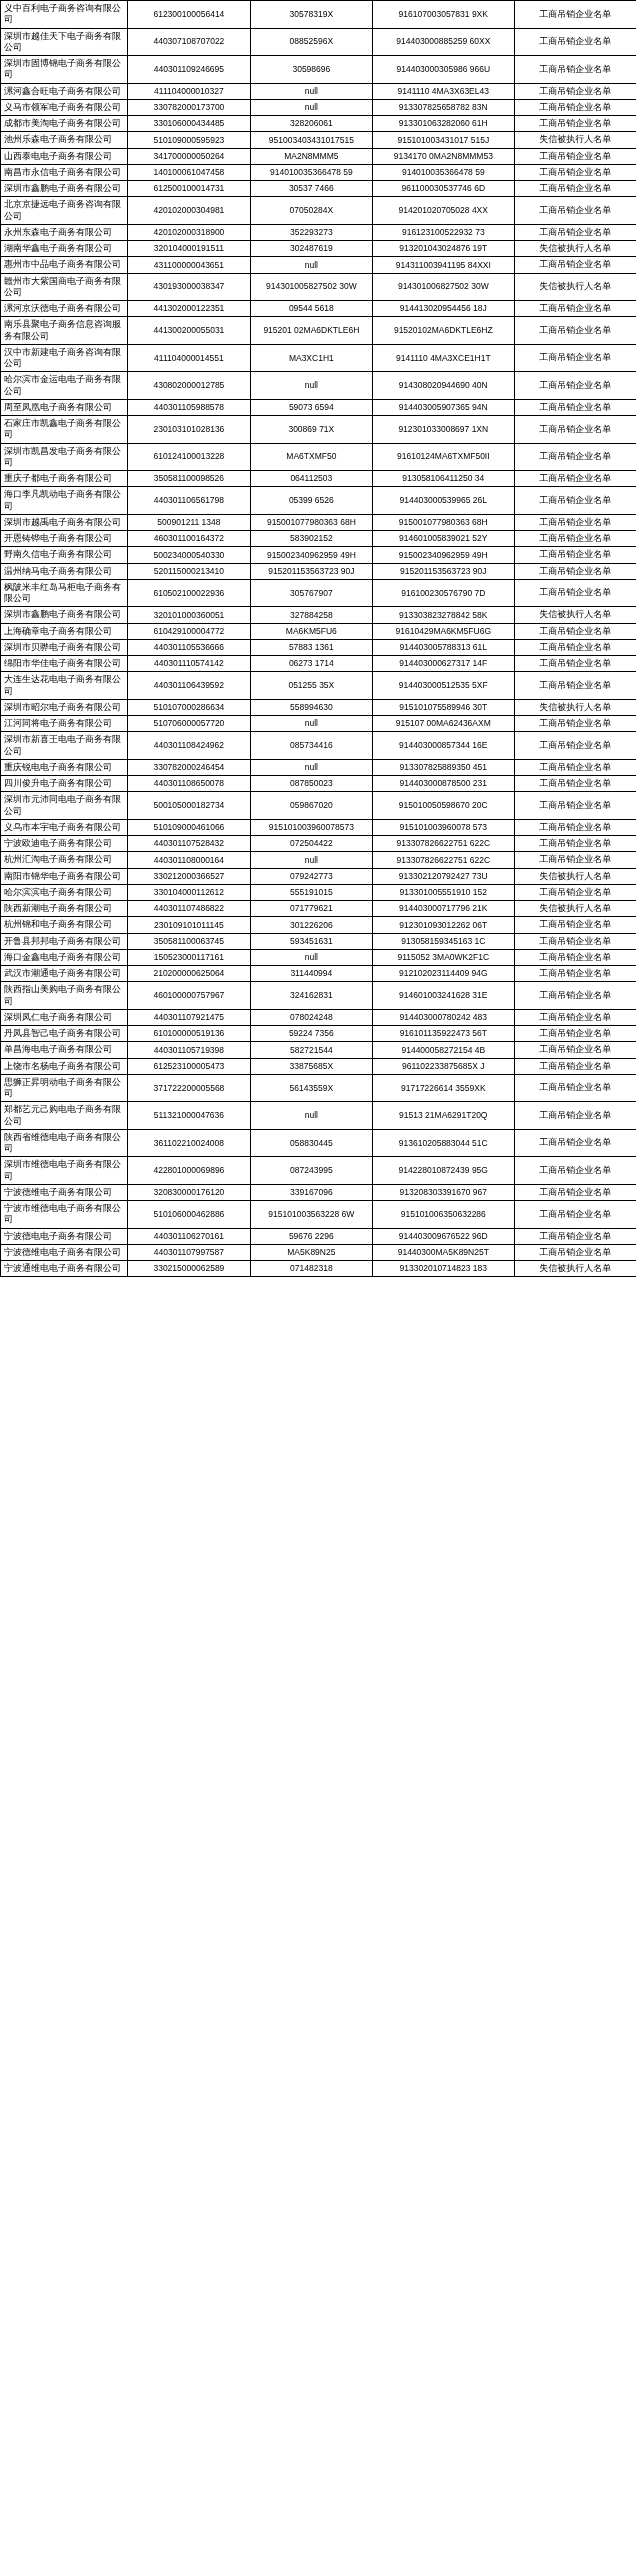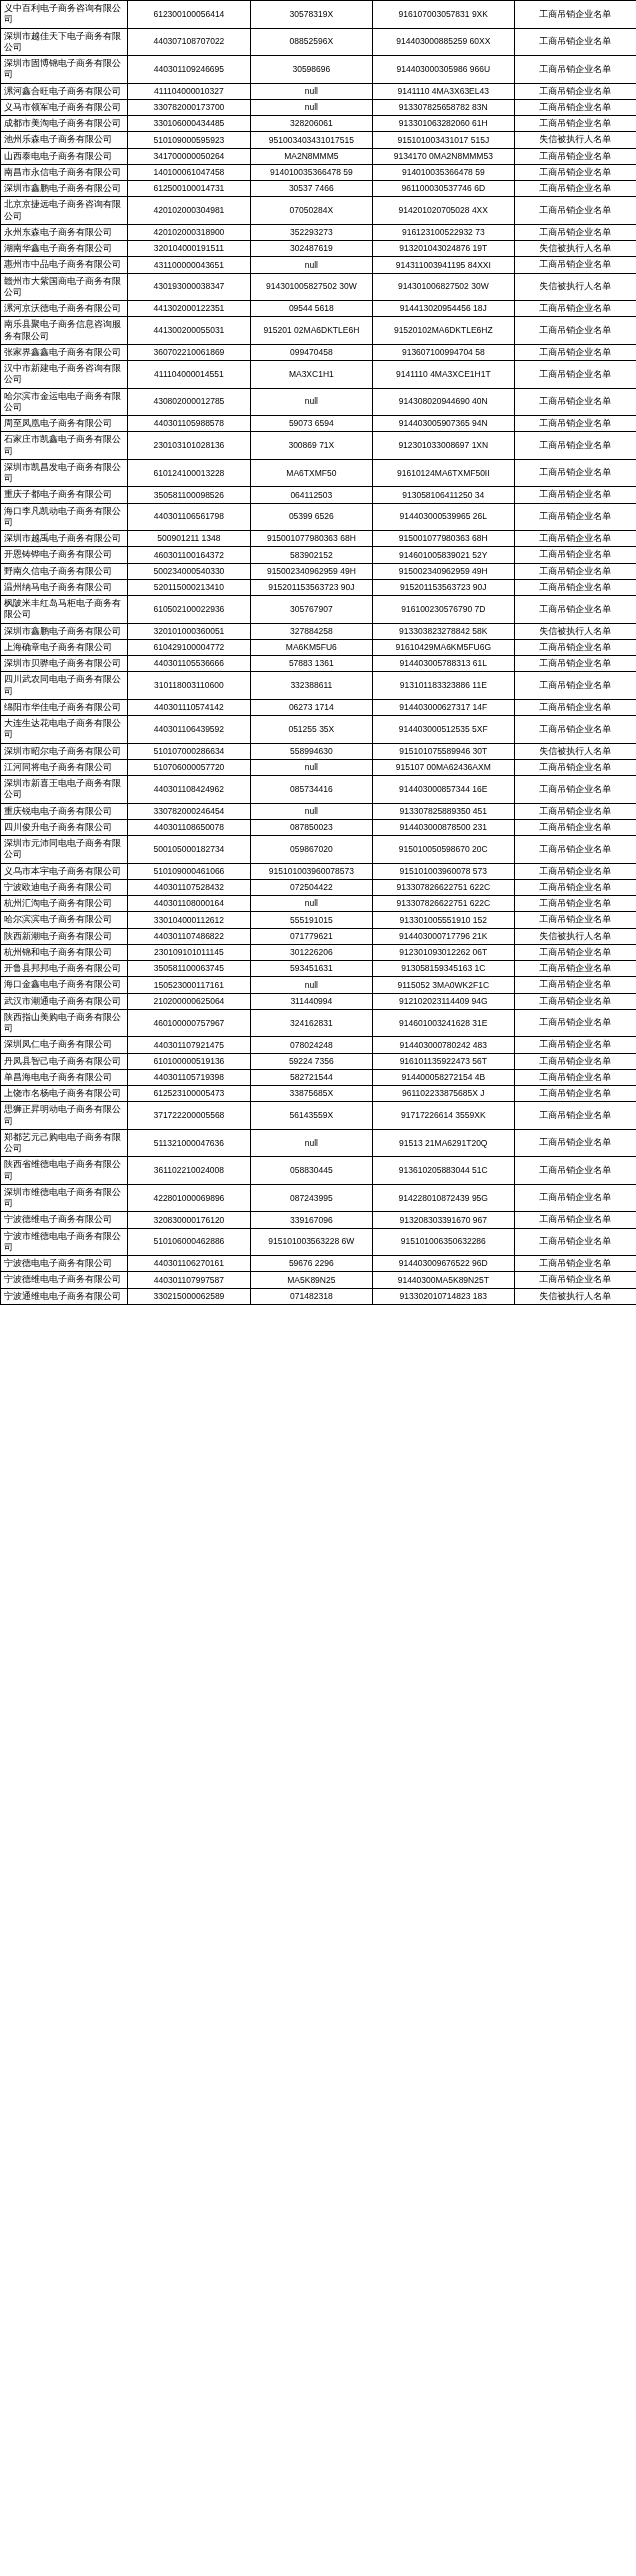--- a/index.html
+++ b/index.html
@@ -177,27 +177,20 @@
           <td class="status">工商吊销企业名单</td>
         </tr>
         <tr>
           <td class="name">南乐县聚电子商务信息咨询服务有限公司</td>
           <td class="code">441300200055031</td>
           <td class="code">915201 02MA6DKTLE6H</td>
           <td class="code">91520102MA6DKTLE6HZ</td>
           <td class="status">工商吊销企业名单</td>
         </tr>
         <tr>
-          <td class="name">张家界鑫鑫电子商务有限公司</td>
-          <td class="code">360702210061869</td>
-          <td class="code">099470458</td>
-          <td class="code">913607100994704 58</td>
-          <td class="status">工商吊销企业名单</td>
-        </tr>
-        <tr>
           <td class="name">汉中市新建电子商务咨询有限公司</td>
           <td class="code">411104000014551</td>
           <td class="code">MA3XC1H1</td>
           <td class="code">9141110 4MA3XCE1H1T</td>
           <td class="status">工商吊销企业名单</td>
         </tr>
         <tr>
           <td class="name">哈尔滨市金运电电子商务有限公司</td>
           <td class="code">430802000012785</td>
           <td class="code">null</td>
@@ -289,27 +282,20 @@
           <td class="status">工商吊销企业名单</td>
         </tr>
         <tr>
           <td class="name">深圳市贝骅电子商务有限公司</td>
           <td class="code">440301105536666</td>
           <td class="code">57883 1361</td>
           <td class="code">914403005788313 61L</td>
           <td class="status">工商吊销企业名单</td>
         </tr>
         <tr>
-          <td class="name">四川武农同电电子商务有限公司</td>
-          <td class="code">310118003110600</td>
-          <td class="code">332388611</td>
-          <td class="code">913101183323886 11E</td>
-          <td class="status">工商吊销企业名单</td>
-        </tr>
-        <tr>
           <td class="name">绵阳市华佳电子商务有限公司</td>
           <td class="code">440301110574142</td>
           <td class="code">06273 1714</td>
           <td class="code">914403000627317 14F</td>
           <td class="status">工商吊销企业名单</td>
         </tr>
         <tr>
           <td class="name">大连生达花电电子商务有限公司</td>
           <td class="code">440301106439592</td>
           <td class="code">051255 35X</td>
@@ -371,20 +357,27 @@
           <td class="code">072504422</td>
           <td class="code">913307826622751 622C</td>
           <td class="status">工商吊销企业名单</td>
         </tr>
         <tr>
           <td class="name">杭州汇淘电子商务有限公司</td>
           <td class="code">440301108000164</td>
           <td class="code">null</td>
           <td class="code">913307826622751 622C</td>
           <td class="status">工商吊销企业名单</td>
+        </tr>
+        <tr>
+          <td class="name">南阳市锦华电子商务有限公司</td>
+          <td class="code">330212000366527</td>
+          <td class="code">079242773</td>
+          <td class="code">913302120792427 73U</td>
+          <td class="status">失信被执行人名单</td>
         </tr>
         <tr>
           <td class="name">哈尔滨滨电子商务有限公司</td>
           <td class="code">330104000112612</td>
           <td class="code">555191015</td>
           <td class="code">913301005551910 152</td>
           <td class="status">工商吊销企业名单</td>
         </tr>
         <tr>
           <td class="name">陕西新潮电子商务有限公司</td>

